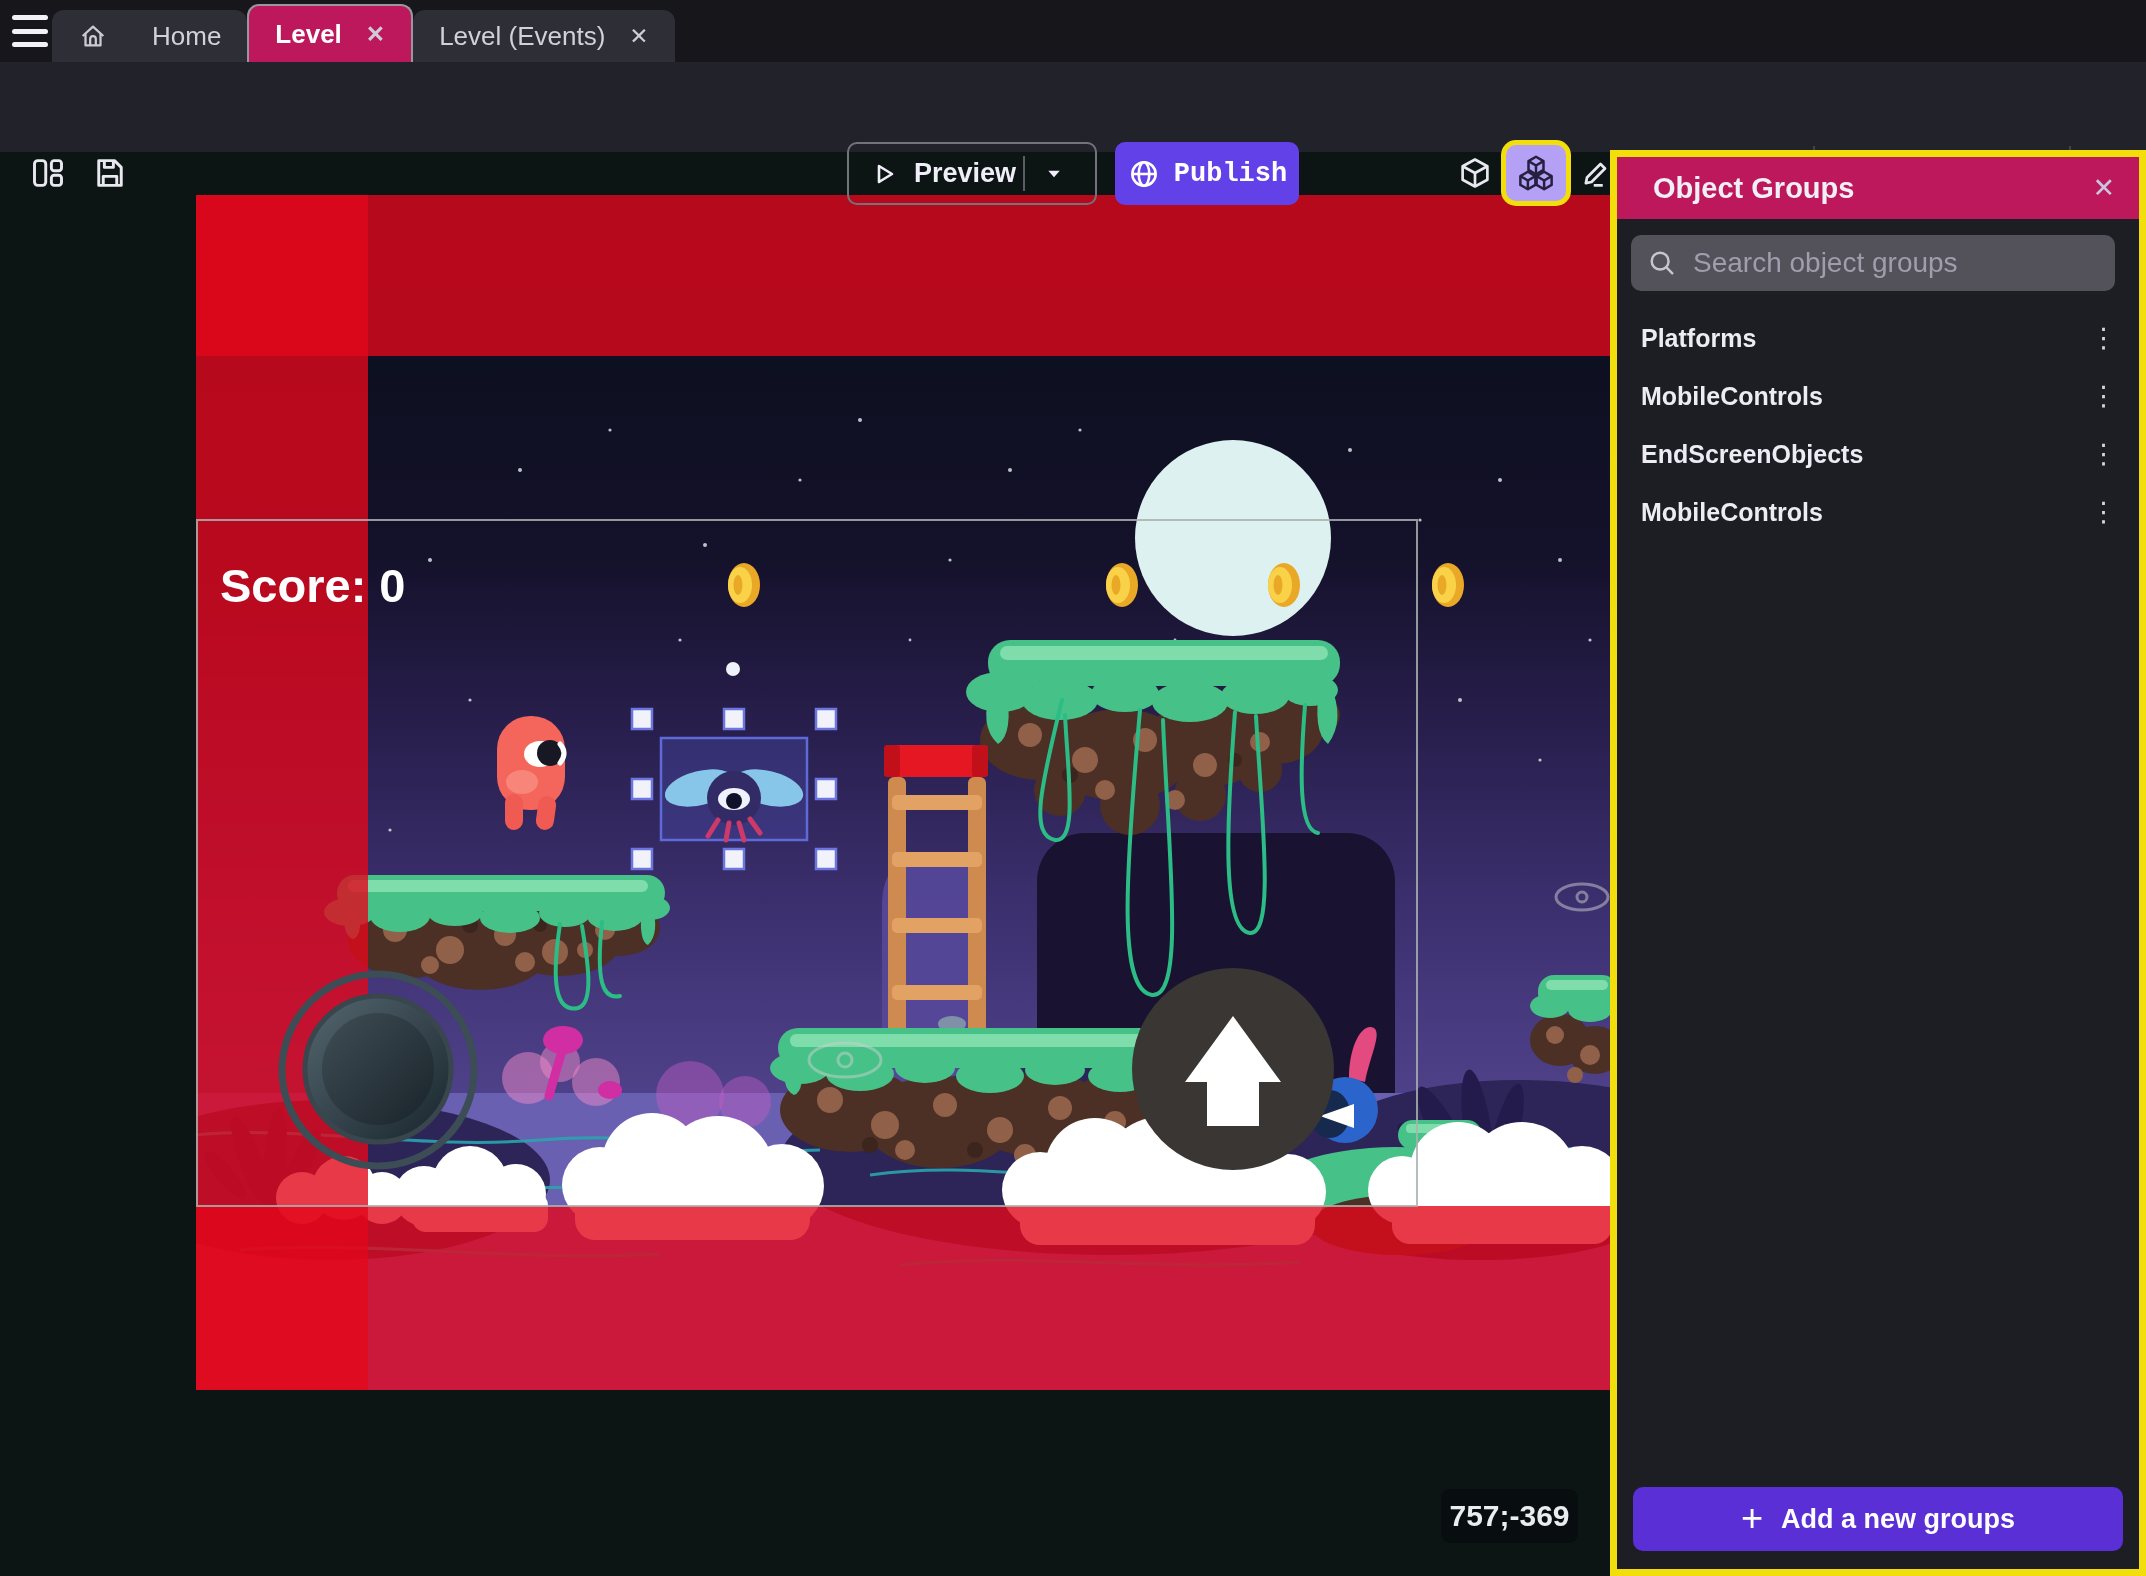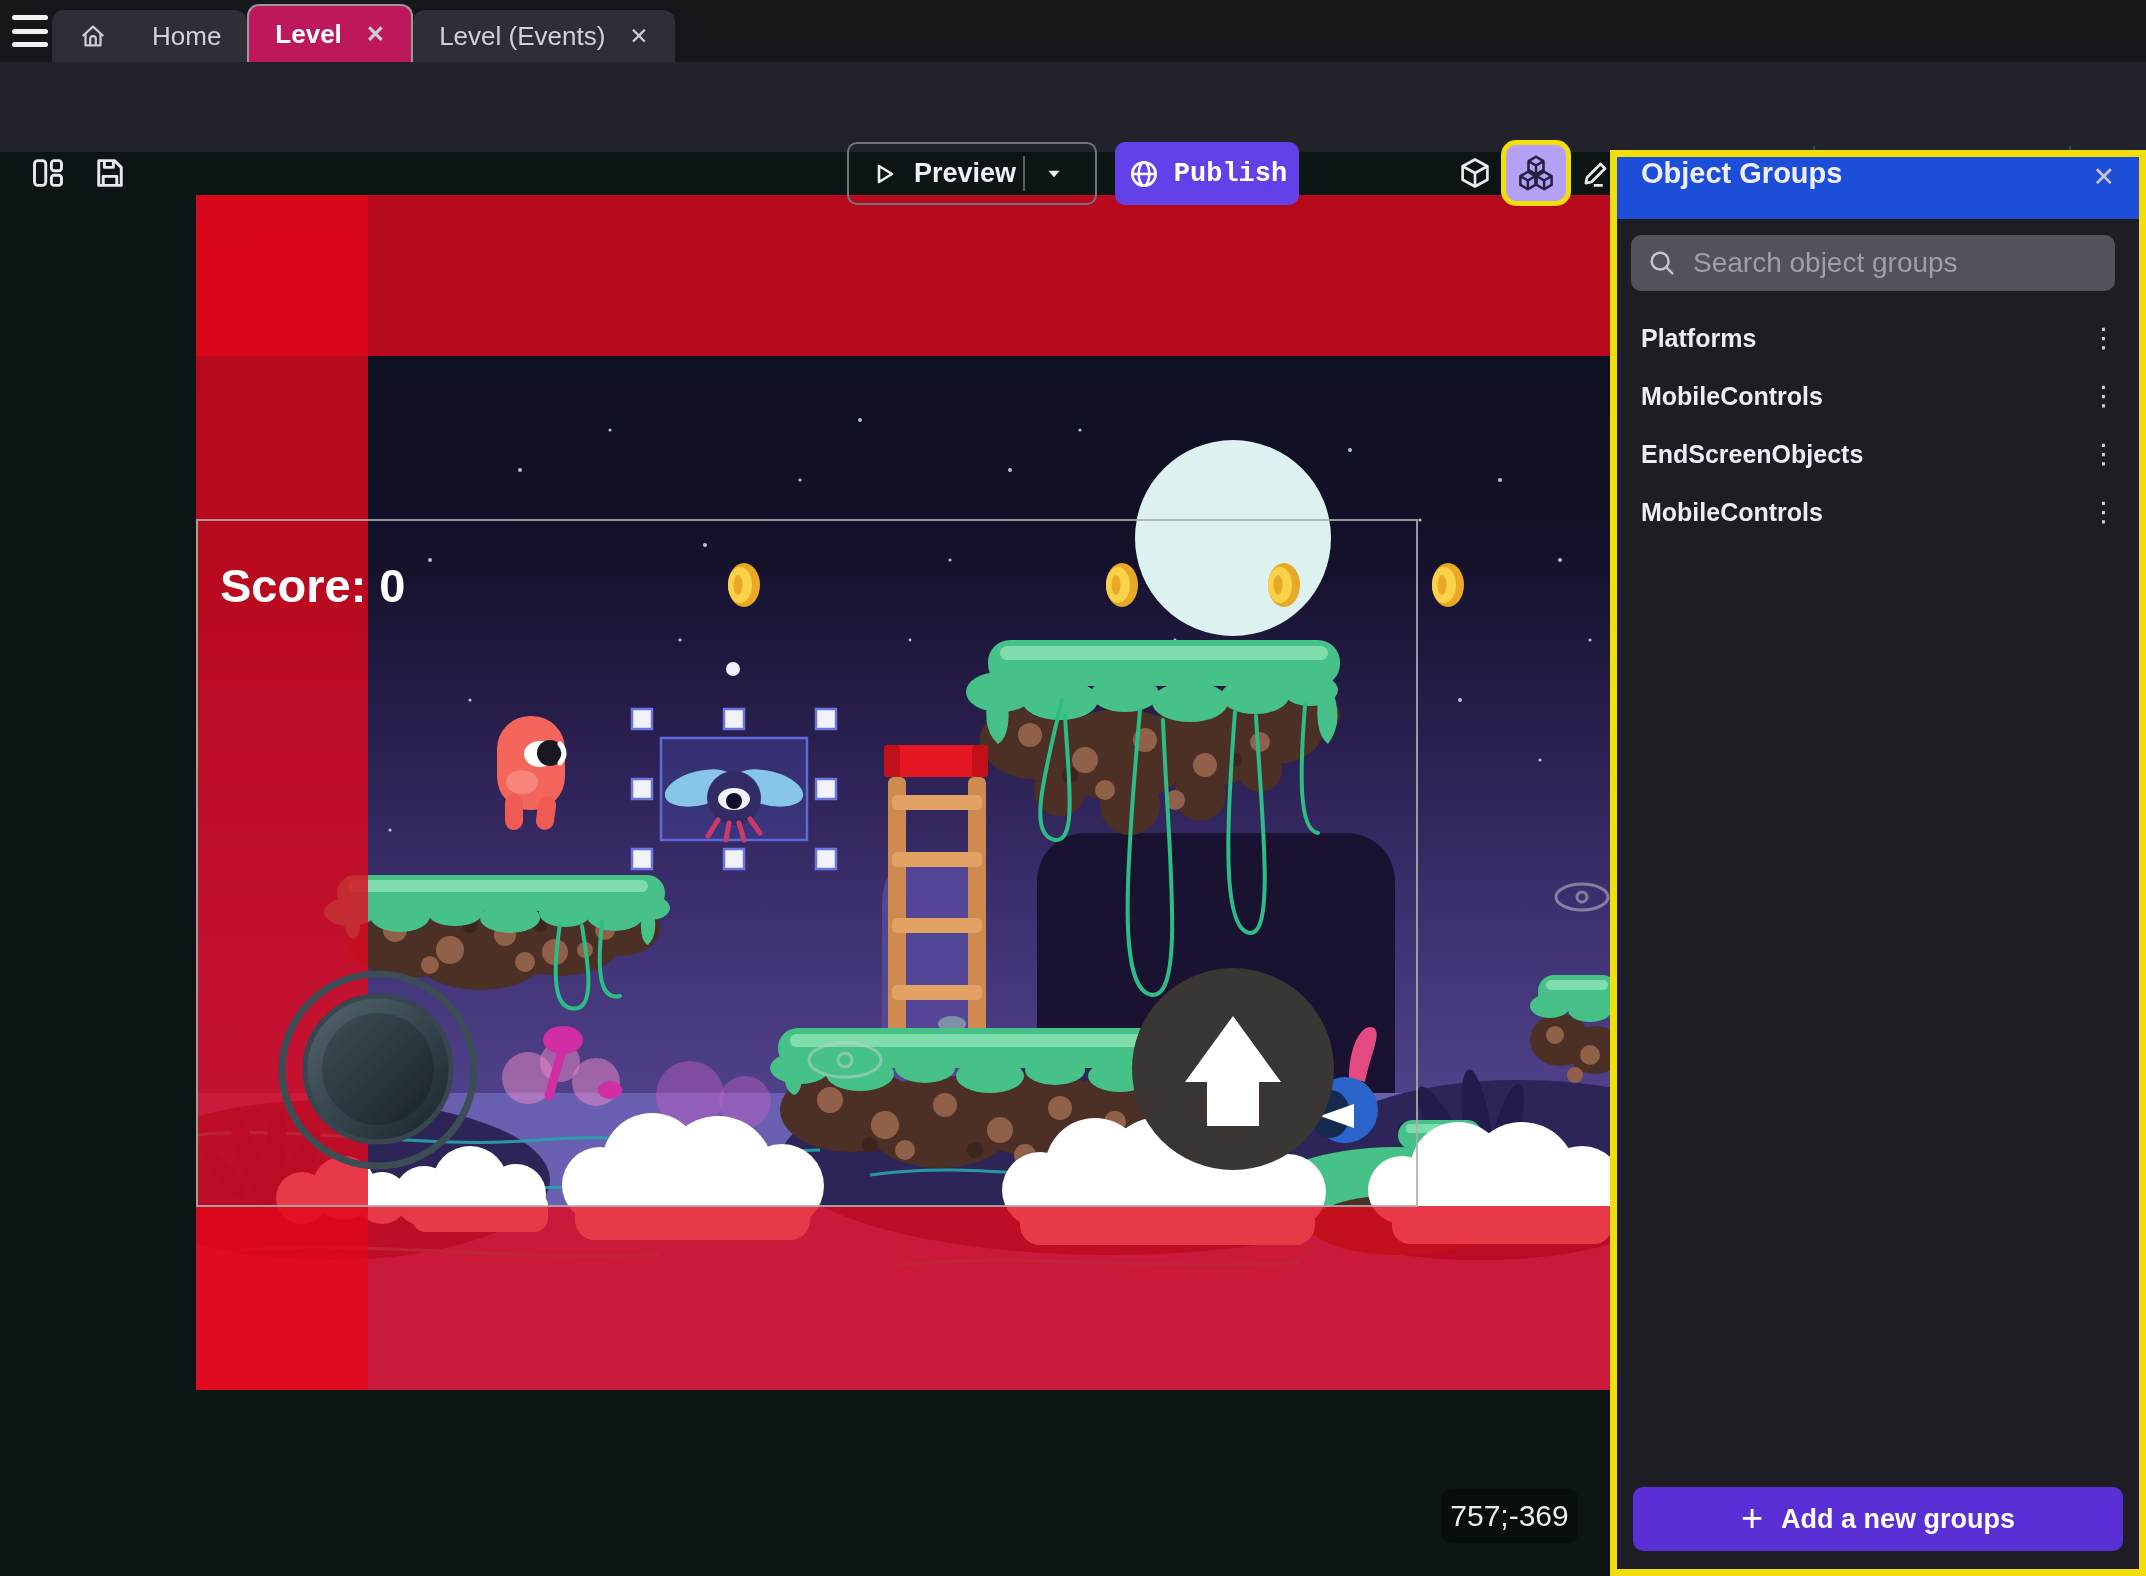--- a/index.html
+++ b/index.html
@@ -30,43 +30,43 @@
                box-shadow:0 0 0 5px #f2de0b;color:#262040;cursor:pointer;border:none;}
   .preview-btn{position:absolute;left:847px;top:80px;height:63px;width:250px;display:flex;align-items:center;
                border:2px solid #73737e;border-radius:10px;background:transparent;color:#f0eef8;cursor:pointer;padding:12px;box-sizing:border-box;}
   .preview-main{flex:1;display:flex;align-items:center;justify-content:center;gap:14px;font-size:27px;font-weight:700;color:#f0eef8;}
   .preview-caret{width:58px;height:100%;display:flex;align-items:center;justify-content:center;border-left:2px solid #5c5c66;}
   .publish-btn{position:absolute;left:1115px;top:80px;height:63px;width:184px;display:flex;align-items:center;justify-content:center;
                gap:13px;background:#6341e9;border:none;border-radius:10px;color:#fff;font-size:27px;font-weight:700;cursor:pointer;font-family:Liberation Mono, monospace;}
   
   .panel{position:absolute;left:1610px;top:150px;width:536px;height:1426px;box-sizing:border-box;
          background:#1d1d24;border:7px solid #f2de0b;z-index:7;display:flex;flex-direction:column;}
-  .panel-header{height:62px;background:#1d4ed8;display:flex;align-items:flex-start;justify-content:space-between;
-                padding:0 20px 0 24px;flex:0 0 auto;}
+  .panel-header{height:62px;background:#be185d;display:flex;align-items:center;justify-content:space-between;
+                padding:0 20px 0 36px;flex:0 0 auto;}
   .panel-title{font-size:29px;font-weight:600;color:#f1eff6;}
   .panel-close{background:none;border:none;color:#c9c5de;font-size:27px;cursor:pointer;padding:4px;}
   .searchbox{margin:16px 24px 10px 14px;height:56px;background:#53525b;border-radius:10px;display:flex;
              align-items:center;padding:0 16px;gap:14px;flex:0 0 auto;}
   .searchbox input{flex:1;background:transparent;border:none;outline:none;color:#e8e6ef;font-size:28px;
                    font-family:"Liberation Sans",sans-serif;}
   .searchbox input::placeholder{color:#a09eac;}
   .group-list{flex:0 0 auto;padding-top:8px;}
   .group-row{height:58px;display:flex;align-items:center;justify-content:space-between;
              padding:0 16px 0 24px;cursor:pointer;}
   .group-row .glabel{color:#edebf3;font-size:25px;font-weight:700;}
   .group-row .kebab{color:#d6d4de;font-size:27px;background:none;border:none;cursor:pointer;padding:0 6px;}
   .panel-spacer{flex:1 1 auto;}
   .add-btn{margin:0 16px 18px 16px;height:64px;background:#5a2fd6;border:none;border-radius:10px;
            display:flex;align-items:center;justify-content:center;gap:18px;color:#fff;font-size:27px;
            font-weight:700;cursor:pointer;flex:0 0 auto;font-family:"Liberation Sans",sans-serif;}
   .add-plus{font-size:38px;font-weight:400;line-height:0;position:relative;top:-1px;}
   
   .coord-badge{position:absolute;left:1441px;top:1489px;width:137px;height:54px;background:rgba(9,13,15,0.92);
                border-radius:9px;display:flex;align-items:center;justify-content:center;color:#e9edf0;
-               font-size:30px;font-weight:400;z-index:4;}
+               font-size:30px;font-weight:700;z-index:4;}
 </style>
 </head>
 <body>
 
 <div id="app">
 
   <svg id="scene-svg" width="2146" height="1576" viewBox="0 0 2146 1576">
     <defs>
       <linearGradient id="sky" x1="0" y1="0" x2="0" y2="1">
         <stop offset="0" stop-color="#081019"></stop>

